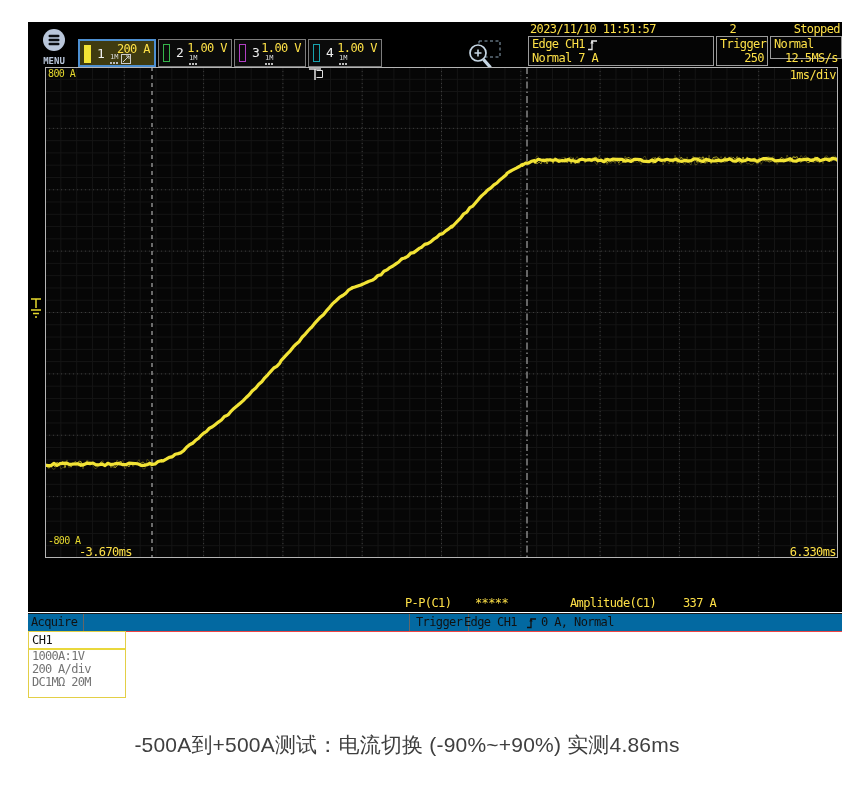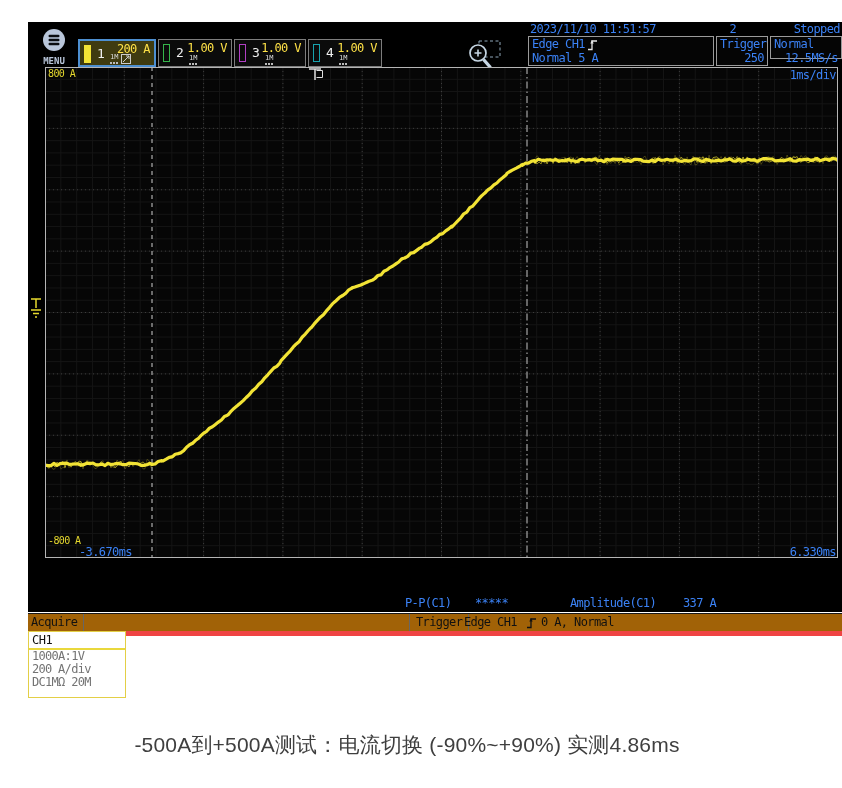--- a/index.html
+++ b/index.html
@@ -1,21 +1,21 @@
 <!DOCTYPE html>
 <html><head>
 <meta charset="utf-8">
 <style>
   html,body{margin:0;padding:0;}
   body{width:842px;height:788px;background:#ffffff;position:relative;overflow:hidden;
        font-family:"DejaVu Sans Mono",monospace;}
   .abs{position:absolute;}
   
   .scope{position:absolute;left:28px;top:22px;width:814px;height:590px;background:#000;}
-  .t{font-family:"DejaVu Sans Mono",monospace;font-size:12px;color:#3b82f6;
+  .t{font-family:"DejaVu Sans Mono",monospace;font-size:12px;color:#fde047;
      letter-spacing:-0.6px;white-space:pre;line-height:13px;}
   .ty{color:#e6d92e;}
   .tsm{font-size:10px;line-height:10px;}
   
   .menu{left:9px;top:6px;width:34px;height:38px;text-align:center;cursor:pointer;}
   .menu .lbl{font-size:9px;font-weight:bold;color:#b9c6da;letter-spacing:0;line-height:9px;margin-top:1px;}
   
   .chbox{top:17px;height:28px;background:#0b0b0b;border:1px solid #7d7d7d;box-sizing:border-box;}
   .chbox.sel{background:#3f3b10;border:2px solid #4d8fd1;}
   .chbar{position:absolute;left:4px;top:4px;width:7px;height:18px;}
@@ -27,22 +27,22 @@
   .ibox{border:1px solid #9a9a9a;box-sizing:border-box;background:#050505;}
   .ibox .row{padding:1px 3px 0 3px;}
   .vright{text-align:right;}
   
   .gl{pointer-events:none;}
   
   .crow{display:flex;}
   .crow .cl{display:inline-block;width:22px;}
   .crow .cv{display:inline-block;width:62px;text-align:right;}
   
-  .acqbar{position:absolute;left:28px;top:613px;width:814px;height:17px;background:#a16207;
-          border-top:1px solid #191919;border-bottom:5px solid #ef4444;box-sizing:content-box;}
+  .acqbar{position:absolute;left:28px;top:613px;width:814px;height:17px;background:#0369a1;
+          border-top:1px solid #191919;border-bottom:1px solid #ef4444;box-sizing:content-box;}
   .acqbar span{font-family:"DejaVu Sans Mono",monospace;font-size:12px;color:#111;
                letter-spacing:-0.6px;white-space:pre;line-height:17px;position:absolute;top:0;}
   .divl{border-left:1px solid #666;}
   .divr{border-right:1px solid #666;}
   
   .ch1info{position:absolute;left:28px;top:631px;width:98px;height:67px;background:#fff;
            border:1px solid #e3cf46;box-sizing:border-box;}
   .ch1info .ttl{font-size:12px;color:#111;letter-spacing:-0.5px;padding:1px 3px 1px 3px;
                 border-bottom:2px solid #e9d83c;}
   .ch1info .ln{font-size:12px;color:#737373;letter-spacing:-0.7px;line-height:13px;padding:0 3px;white-space:pre;}
@@ -118,21 +118,21 @@
   <div class="abs t" style="right:2px;top:1px;">Stopped</div>
 
   <div class="abs ibox" style="left:500px;top:14px;width:186px;height:30px;">
     <div class="row t" style="display:flex;align-items:center;gap:3px;">
       <span>Edge CH1</span>
       <svg class="edge-ic" width="10" height="12" viewBox="0 0 10 12" style="color:#e9e9e9;">
         <path d="M0,10.5 H4 V2 H9" stroke="currentColor" fill="none" stroke-width="1.3"></path>
         <polygon points="4,1 2.3,4.6 5.7,4.6" fill="currentColor"></polygon>
       </svg>
     </div>
-    <div class="row t">Normal 5 A</div>
+    <div class="row t">Normal 7 A</div>
   </div>
   <div class="abs ibox" style="left:688px;top:14px;width:52px;height:30px;">
     <div class="row t">Trigger</div>
     <div class="row t vright">250</div>
   </div>
   <div class="abs ibox" style="left:742px;top:14px;width:72px;height:23px;">
     <div class="row t">Normal</div>
     <div class="row t vright">12.5MS/s</div>
   </div>
 

